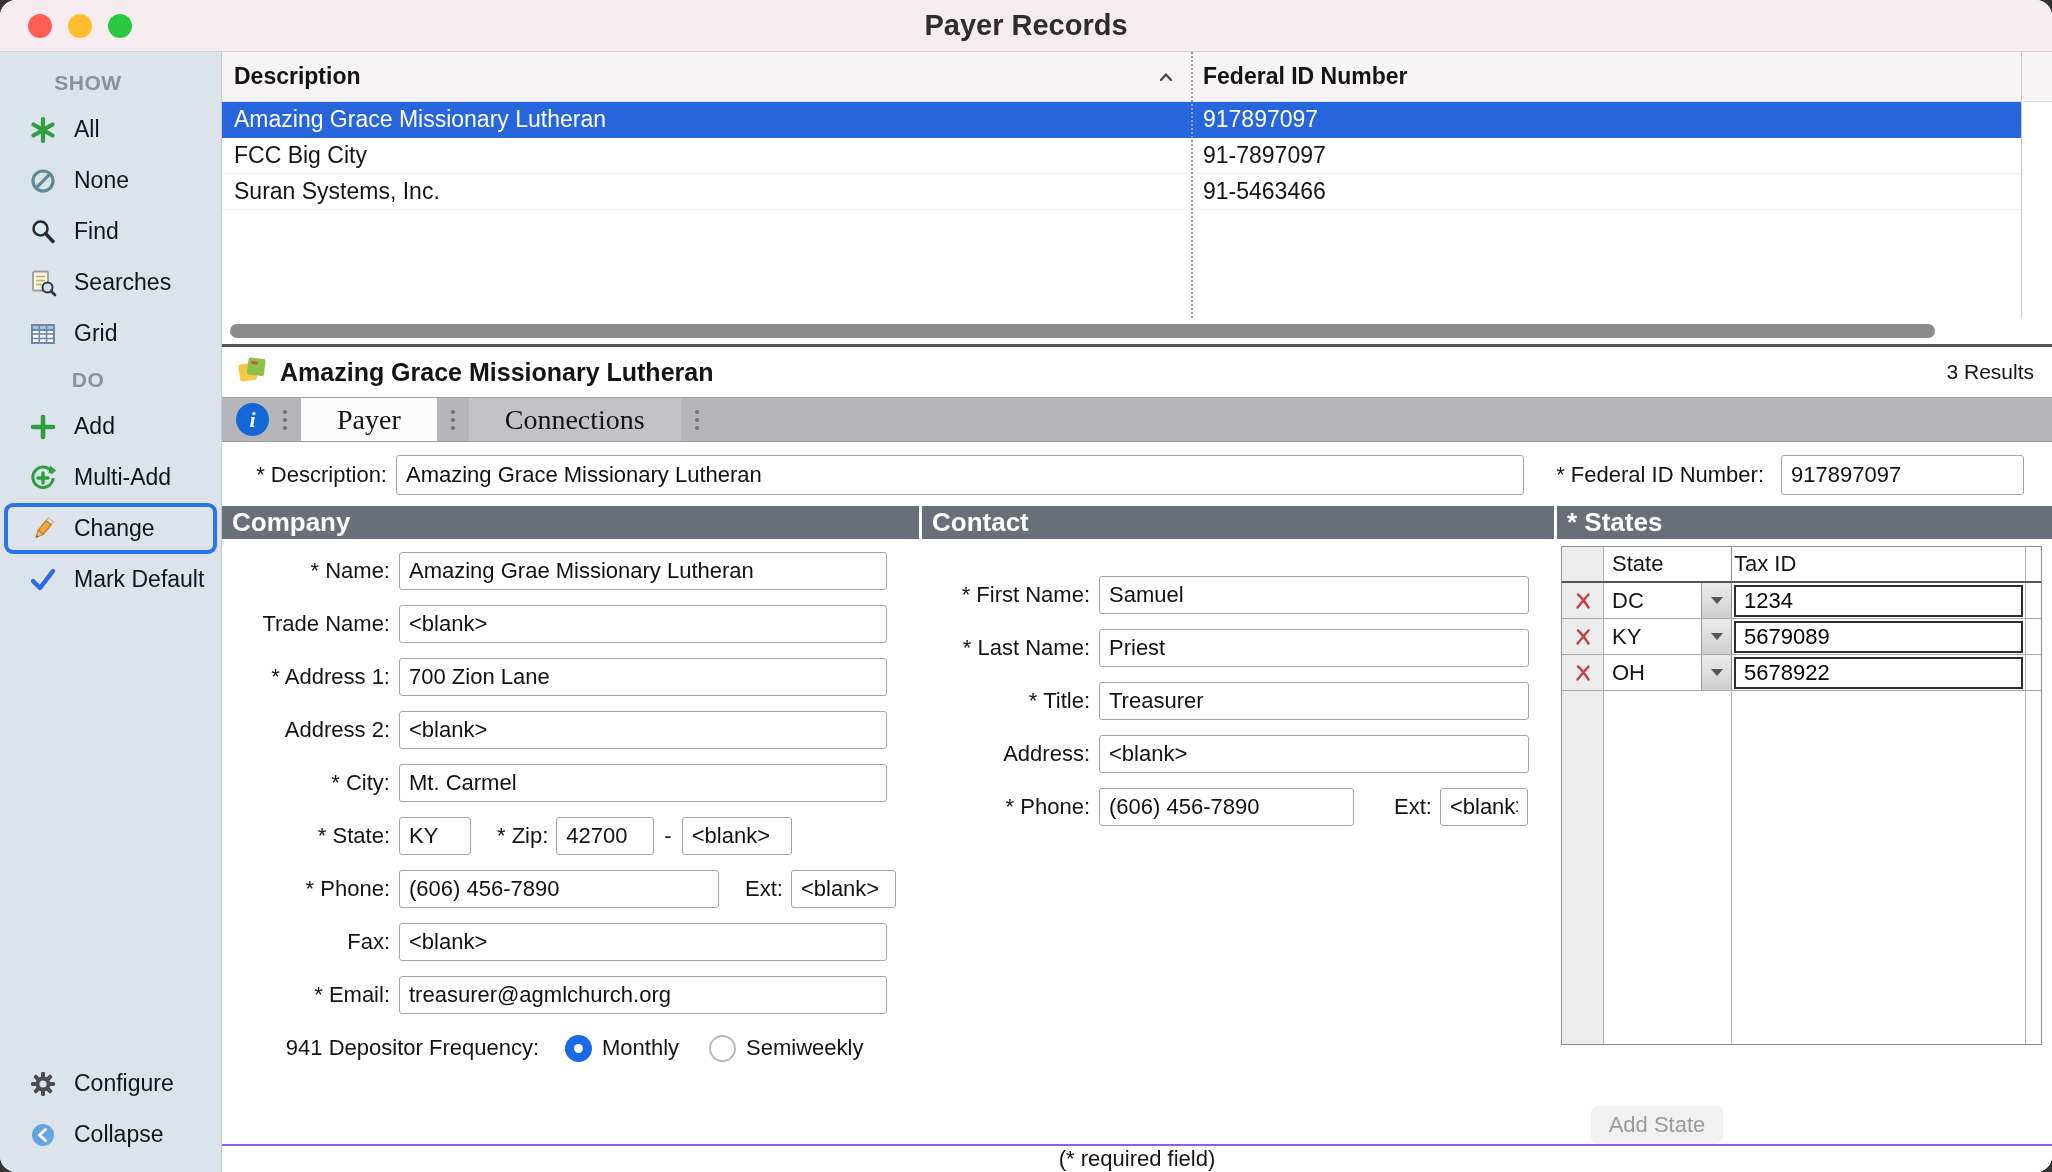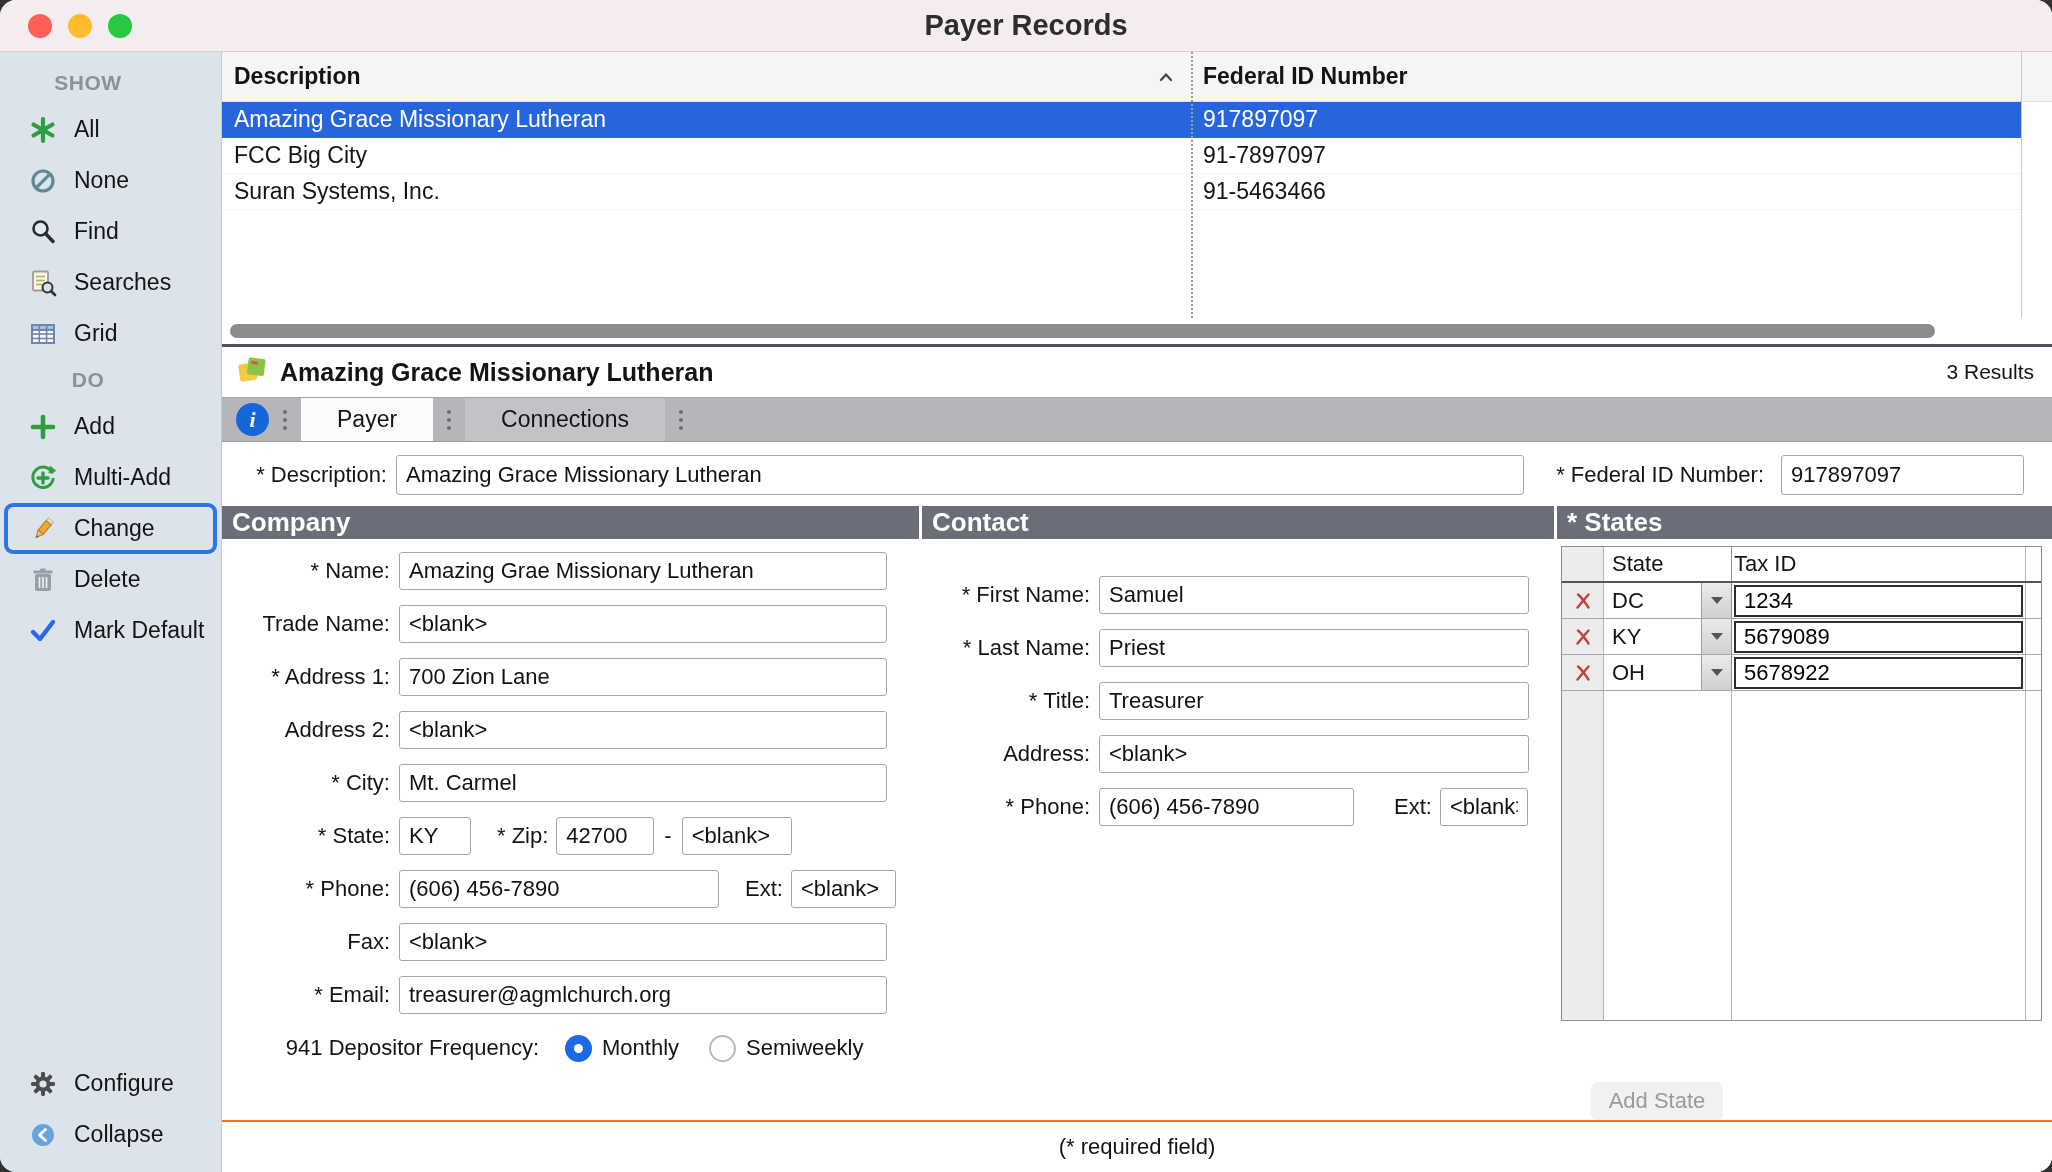--- a/index.html
+++ b/index.html
@@ -50,21 +50,21 @@
   
   .rec-header { height:50px; flex:0 0 auto; display:flex; align-items:center; padding:0 18px 0 14px; gap:12px; background:#fff; }
   .rec-title { font-weight:bold; font-size:25px; }
   .rec-results { margin-left:auto; font-size:21px; }
 
   
   .tabbar { height:45px; flex:0 0 auto; background:#b6b6ba; border-top:1px solid #a4a4a8; border-bottom:1px solid #9c9ca0; display:flex; align-items:stretch; padding-left:14px; }
   .info-circle { align-self:center; width:33px; height:33px; border-radius:50%; background:#1467d6; color:#fff; font-weight:bold; font-size:22px; display:flex; align-items:center; justify-content:center; font-family:"Liberation Serif", serif; font-style:italic; }
   .vdots { align-self:center; display:flex; flex-direction:column; gap:4px; padding:0 14px; }
   .vdots i { width:4px; height:4px; border-radius:50%; background:#6e6e72; }
-  .tab { display:flex; align-items:center; padding:0 36px; font-size:23px; background:#c3c3c7; }
+  .tab { display:flex; align-items:center; padding:0 36px; font-size:28px; background:#c3c3c7;font-family:Liberation Serif, serif; }
   .tab.active { background:#fbfbfc; }
 
   
   .form { flex:1; display:flex; flex-direction:column; min-height:0; background:#fff; }
   .desc-row { display:flex; align-items:center; padding-top:13px; margin-bottom:11px; flex:0 0 auto; }
   .f-label { width:177px; text-align:right; padding-right:9px; font-size:22px; white-space:nowrap; }
   .desc-row .lab1 { width:174px; }
   .desc-row .lab2 { width:241px; margin-left:8px; }
   .txt { height:38px; border:1px solid #a6a6a6; border-radius:3px; font-size:22px; padding:0 9px; font-family:"Liberation Sans", sans-serif; color:#111; background:#fff; }
   .desc-row .txt.big { width:1128px; height:40px; }
@@ -107,21 +107,21 @@
   .st-c1 { width:128px; border-right:1px solid #8f8f8f; display:flex; align-items:center; padding-left:8px; font-size:22px; position:relative; }
   .st-c2 { flex:1; display:flex; align-items:center; padding:1px 2px; font-size:22px; }
   .st-c3 { width:16px; border-left:1px solid #b5b5b5; background:#fdfdfd; }
   .dd-btn { position:absolute; right:0; top:0; bottom:0; width:30px; background:linear-gradient(#ebebeb,#cfcfcf); border-left:1px solid #a0a0a0; display:flex; align-items:center; justify-content:center; }
   .dd-tri { width:0; height:0; border-left:6px solid transparent; border-right:6px solid transparent; border-top:7px solid #555; }
   .tax-box { width:100%; height:32px; border:2px solid #2e2e2e; border-radius:0; font-size:22px; padding:0 8px; font-family:"Liberation Sans", sans-serif; background:#fff; }
   .addstate-row { margin-top:13px; padding-left:30px; }
   .addstate-btn { width:132px; height:38px; border:none; border-radius:7px; background:#f1f1f1; color:#9a9a9a; font-size:22px; font-family:"Liberation Sans", sans-serif; }
 
   
-  .footnote-bar { height:52px; flex:0 0 auto; border-top:2px solid #f97316; display:flex; align-items:center; justify-content:center; font-size:22px; background:#fff; }
+  .footnote-bar { height:28px; flex:0 0 auto; border-top:2px solid #8b5cf6; display:flex; align-items:center; justify-content:center; font-size:22px; background:#fff; }
 </style>
 </head>
 <body>
 
 <div class="window">
 
   <div class="titlebar">
     <div class="traffic">
       <span class="light red"></span>
       <span class="light yellow"></span>
@@ -231,37 +231,20 @@
                 <rect x="11" y="2" width="6.5" height="3.5" fill="#e8e2da" stroke="#b9b2a7" stroke-width="1"></rect>
                 <rect x="11" y="5.5" width="6.5" height="12.5" fill="#f2a73d" stroke="#c07f1f" stroke-width="1.2"></rect>
                 <polygon points="11,18 17.5,18 14.2,25" fill="#e8c28f" stroke="#c07f1f" stroke-width="1"></polygon>
                 <polygon points="13.1,22.7 15.4,22.7 14.2,25" fill="#5a5a5a"></polygon>
               </g>
             </svg>
         </span>
         <span class="sb-label">Change</span>
       </div>
 
-      <div class="sb-item">
-        <span class="sb-ic">
-          <svg width="28" height="28" viewBox="0 0 28 28">
-              <g fill="#97a0a8">
-                <rect x="6" y="8" width="16" height="17" rx="2"></rect>
-                <rect x="4.5" y="4.5" width="19" height="3" rx="1"></rect>
-                <rect x="11" y="2.5" width="6" height="2.5" rx="1"></rect>
-              </g>
-              <g stroke="#e8ecef" stroke-width="1.8">
-                <line x1="10.5" y1="11" x2="10.5" y2="22"></line>
-                <line x1="14" y1="11" x2="14" y2="22"></line>
-                <line x1="17.5" y1="11" x2="17.5" y2="22"></line>
-              </g>
-            </svg>
-        </span>
-        <span class="sb-label">Delete</span>
-      </div>
 
       <div class="sb-item">
         <span class="sb-ic">
           <svg width="28" height="28" viewBox="0 0 28 28">
               <polyline points="4,15 11,22 24,5" fill="none" stroke="#2968e8" stroke-width="4.4" stroke-linecap="round" stroke-linejoin="round"></polyline>
             </svg>
         </span>
         <span class="sb-label">Mark Default</span>
       </div>
 

